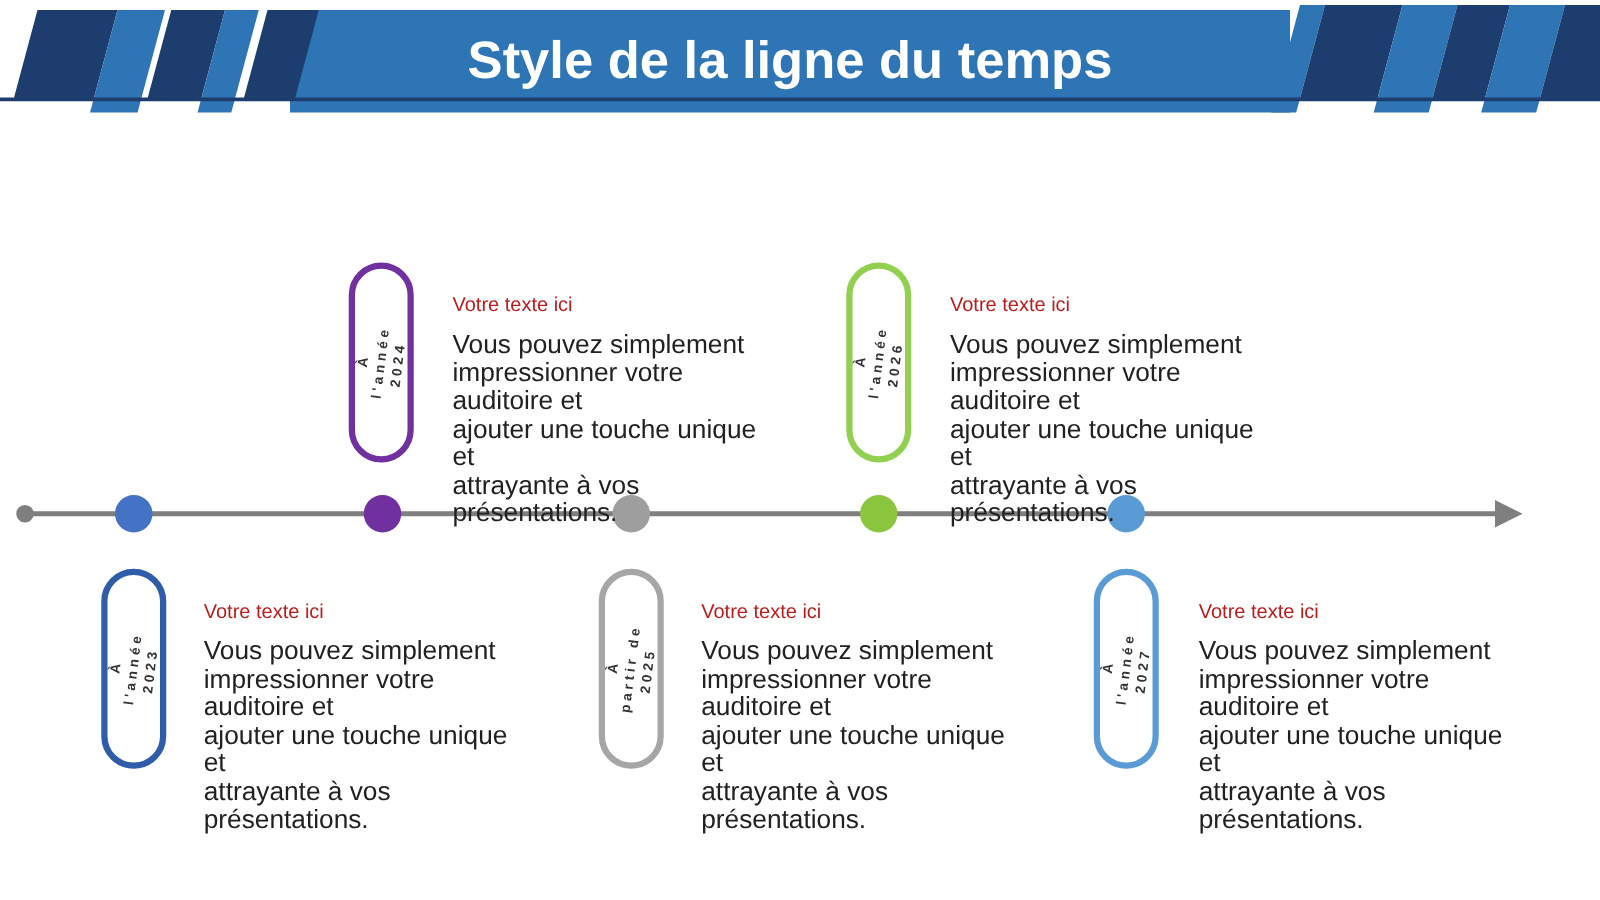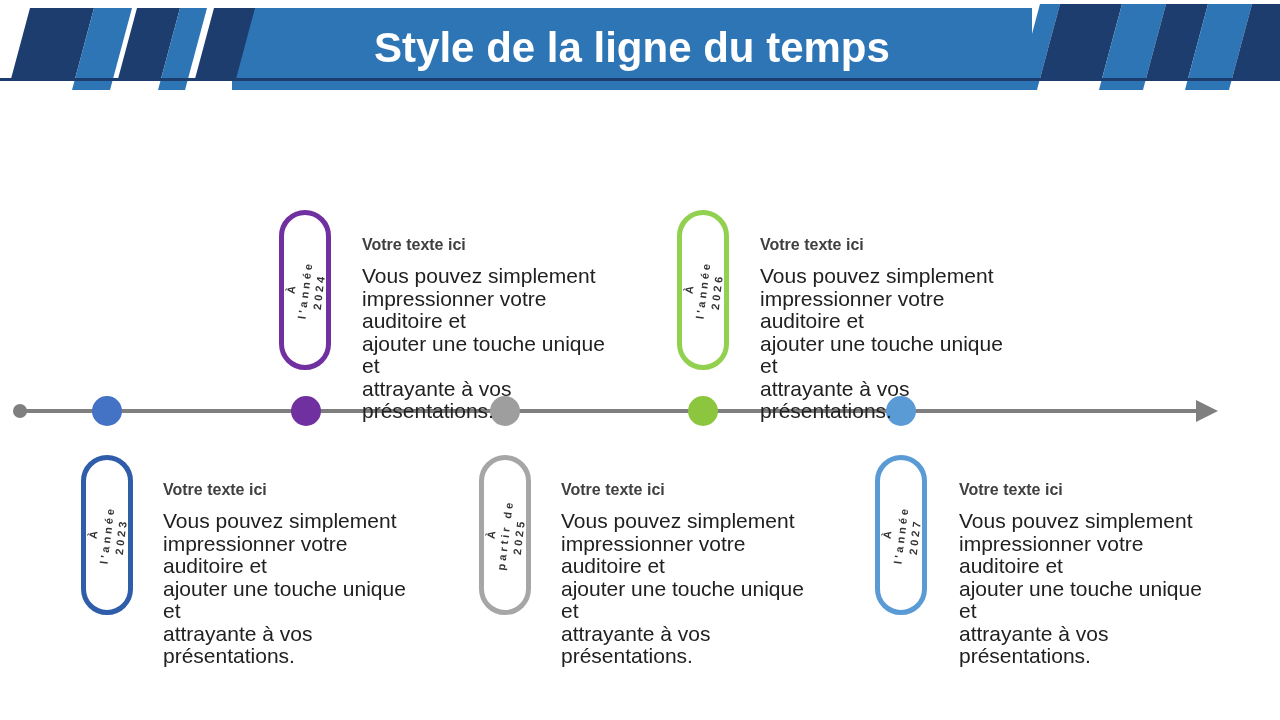--- a/index.html
+++ b/index.html
@@ -30,21 +30,21 @@
     position:absolute;width:52px;height:160px;border:5px solid #000;border-radius:30px;
     background:#fff;box-sizing:border-box;display:flex;align-items:center;justify-content:center;
   }
   .cap-label{
     width:150px;flex:none;transform:rotate(-83deg);text-align:center;
     font-size:11px;font-weight:600;letter-spacing:3px;line-height:14px;color:var(--capsule-text);
     white-space:nowrap;
   }
   
   .card{position:absolute;width:262px;}
-  .card-heading{font-size:16px;font-weight:bold;color:#404040;line-height:22px;margin-bottom:9px;}
+  .card-heading{font-size:16px;font-weight:normal;color:#b91c1c;line-height:22px;margin-bottom:9px;}
   .card-body{font-size:21px;color:var(--text-dark);line-height:22.5px;}
 </style>
 </head>
 <body>
 
 <div class="slide">
 
   <div>
     <div class="band"></div>
 

